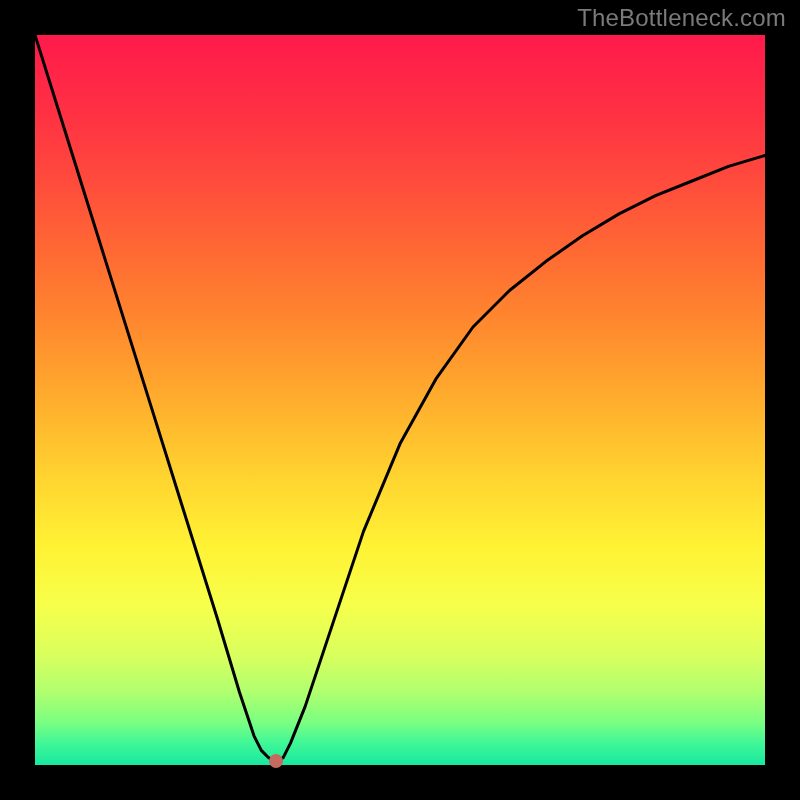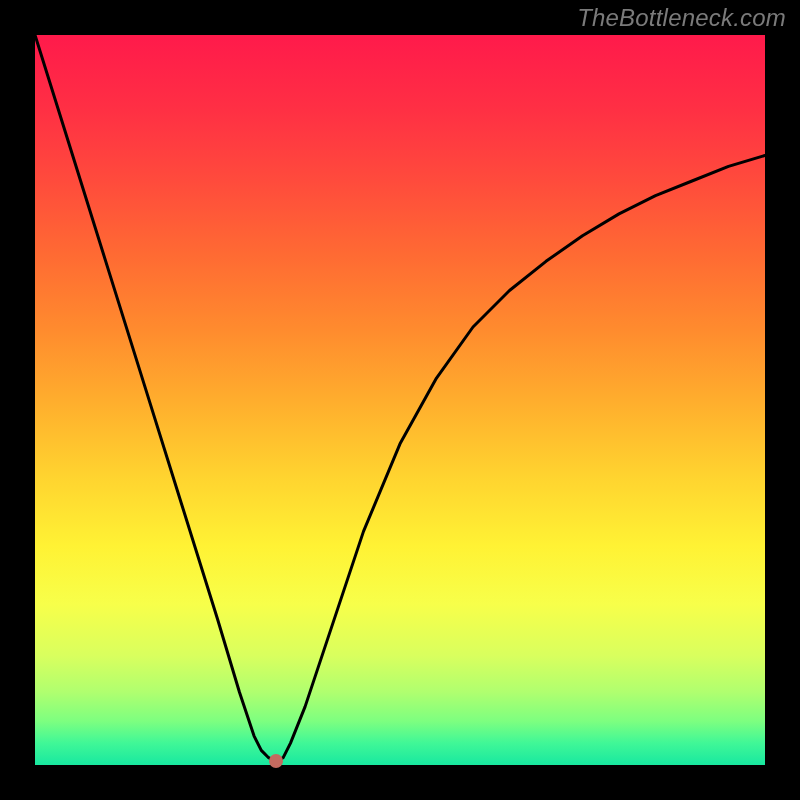--- a/index.html
+++ b/index.html
@@ -9,21 +9,20 @@
     height: 800px;
     background: #000;
     font-family: Arial, Helvetica, sans-serif;
     overflow: hidden;
   }
   .frame {
     position: relative;
     width: 800px;
     height: 589px;
     background: #000;
-    font-style: italic;
   }
   .watermark {
     position: absolute;
     top: 4px;
     right: 14px;
     color: #7a7a7a;
     font-size: 24px;
     font-weight: 400;
     letter-spacing: 0.2px;
     user-select: none;

